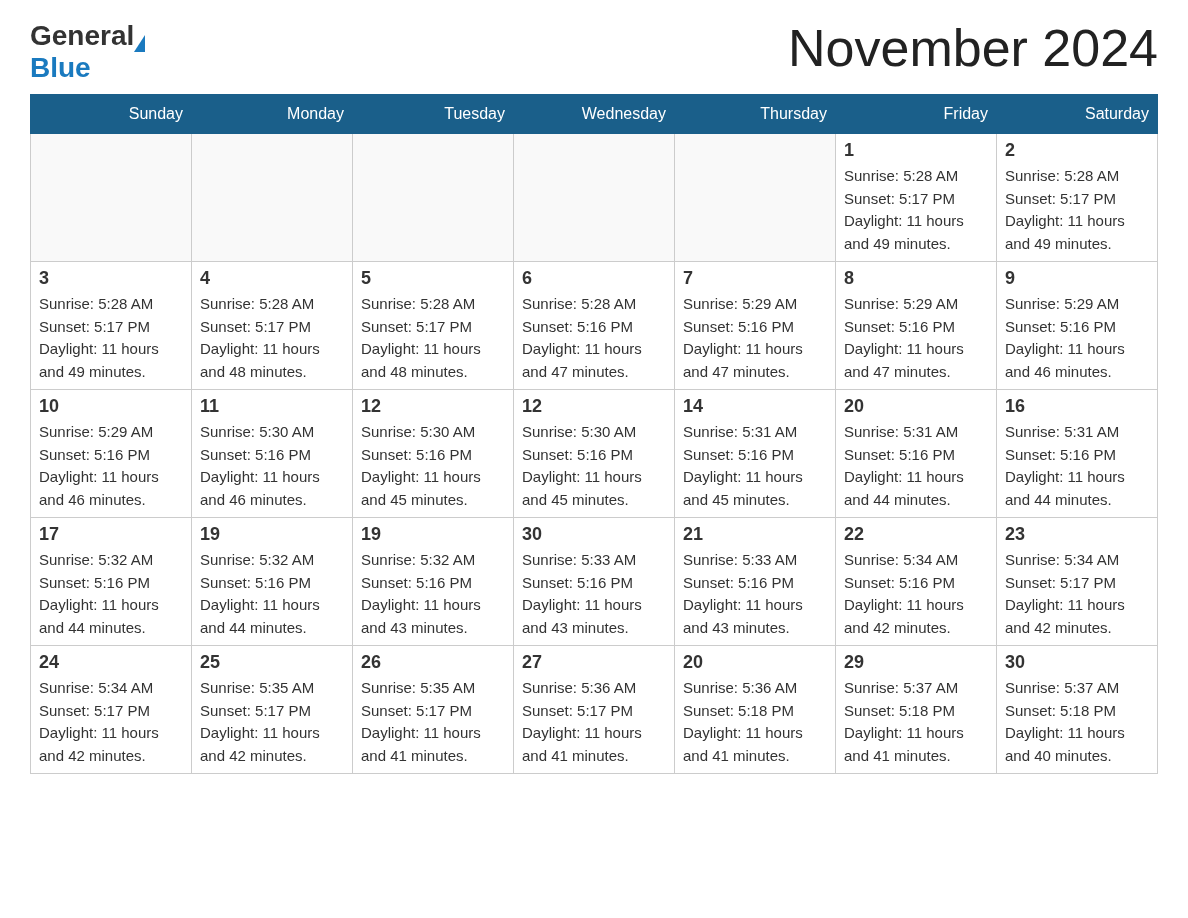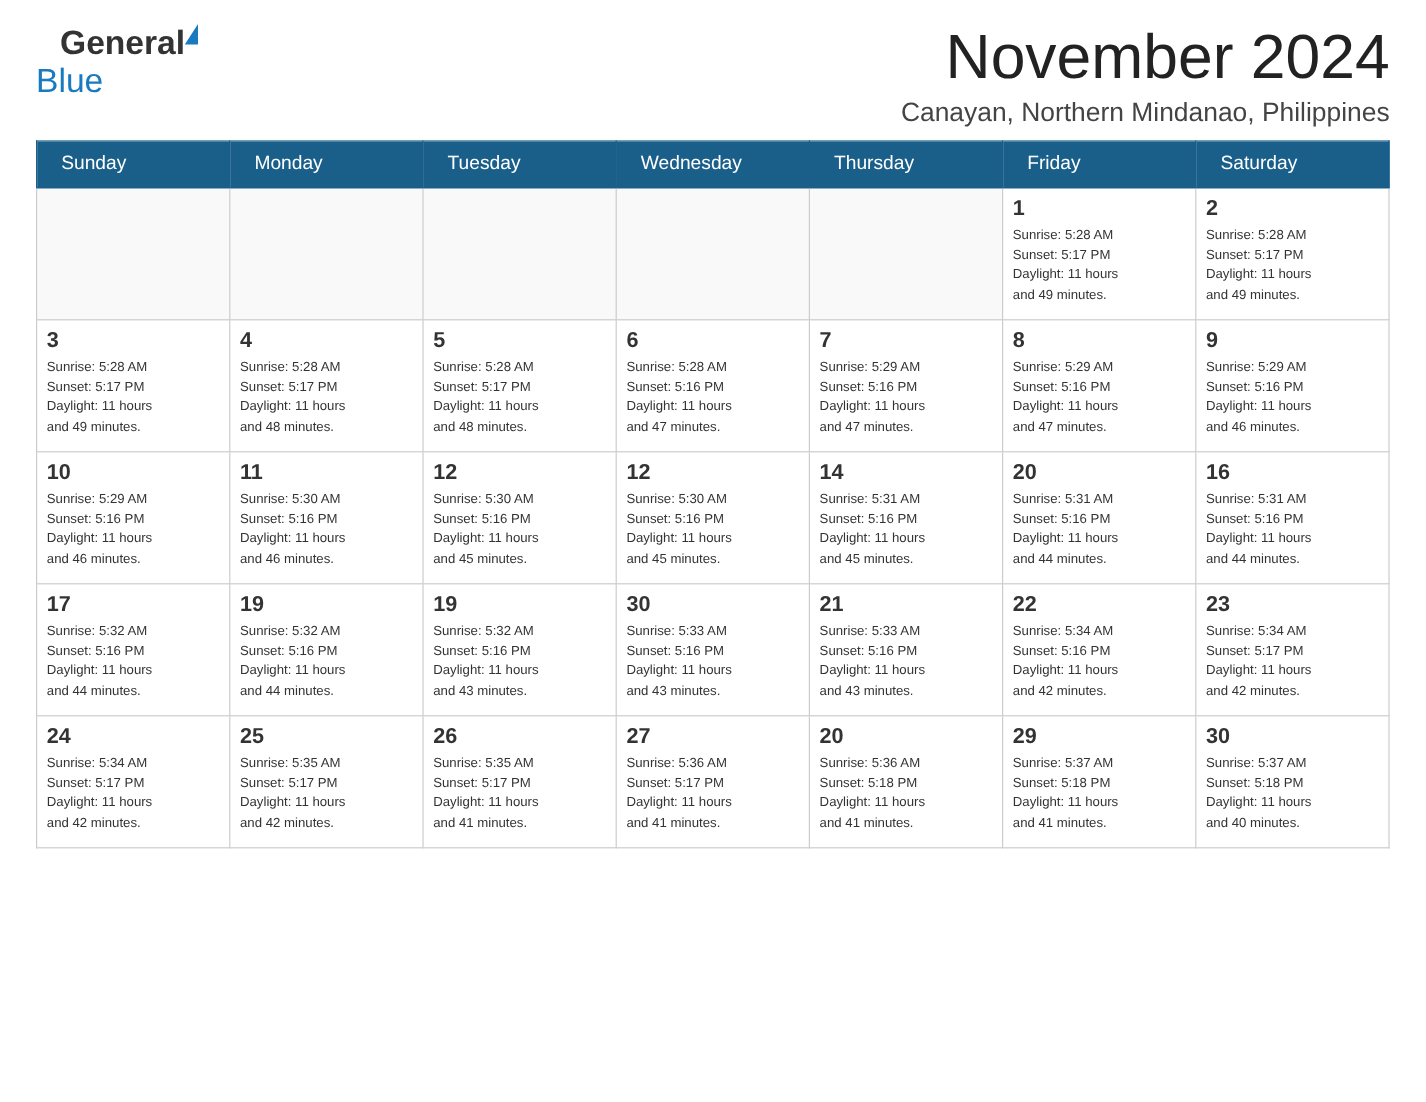--- a/index.html
+++ b/index.html
@@ -16,21 +16,21 @@
       align-items: flex-start;
       margin-bottom: 10px;
     }
     .logo-text-general {
       font-size: 28px;
       font-weight: bold;
       color: #333;
     }
     .logo-text-blue {
       font-size: 28px;
-      font-weight: normal;
+      font-weight: bold;
       color: #1a7abf;
     }
     .title-area {
       text-align: right;
     }
     .month-title {
       font-size: 52px;
       font-weight: normal;
       color: #222;
       line-height: 1.1;
@@ -41,45 +41,45 @@
       margin-top: 4px;
     }
     table {
       width: 100%;
       border-collapse: collapse;
       margin-top: 10px;
     }
     th {
       background-color: #1a5f8a;
       color: white;
-      padding: 10px 20px;
+      padding: 10px 8px;
       font-size: 16px;
       font-weight: normal;
-      text-align: left;
+      text-align: right;
       border: 1px solid #1a5f8a;
     }
     td {
       vertical-align: top;
       padding: 6px 8px;
       border: 1px solid #ccc;
       width: 14.28%;
       min-height: 100px;
       font-size: 13px;
       color: #333;
       background: #fff;
     }
     .day-number {
       font-size: 18px;
       font-weight: bold;
       color: #333;
       display: block;
       margin-bottom: 4px;
     }
     .day-info {
-      font-size: 11px;
+      font-size: 15px;
       color: #333;
       line-height: 1.5;
     }
     tr td {
       height: 110px;
     }
     .empty-cell {
       background: #f9f9f9;
     }
     .logo-wrapper {
@@ -94,32 +94,31 @@
       border-bottom: 17px solid #1a7abf;
       display: inline-block;
     }
   </style>
 </head>
 <body>
 
 <div class="header">
   <div class="logo-wrapper">
     <div>
-      <div style="display:flex;align-items:flex-start;margin-left:20px;">
+      <div style="display:flex;align-items:flex-end;">
         <span class="logo-text-general">General</span>
         <span class="triangle-shape"></span>
       </div>
       <div>
         <span class="logo-text-blue">Blue</span>
       </div>
     </div>
   </div>
   <div class="title-area">
     <div class="month-title">November 2024</div>
-    <div class="location-title">Canayan, Northern Mindanao, Philippines</div>
   </div>
 </div>
 
 <table>
   <thead>
     <tr>
     <th>Sunday</th>
         <th>Monday</th>
         <th>Tuesday</th>
         <th>Wednesday</th>

